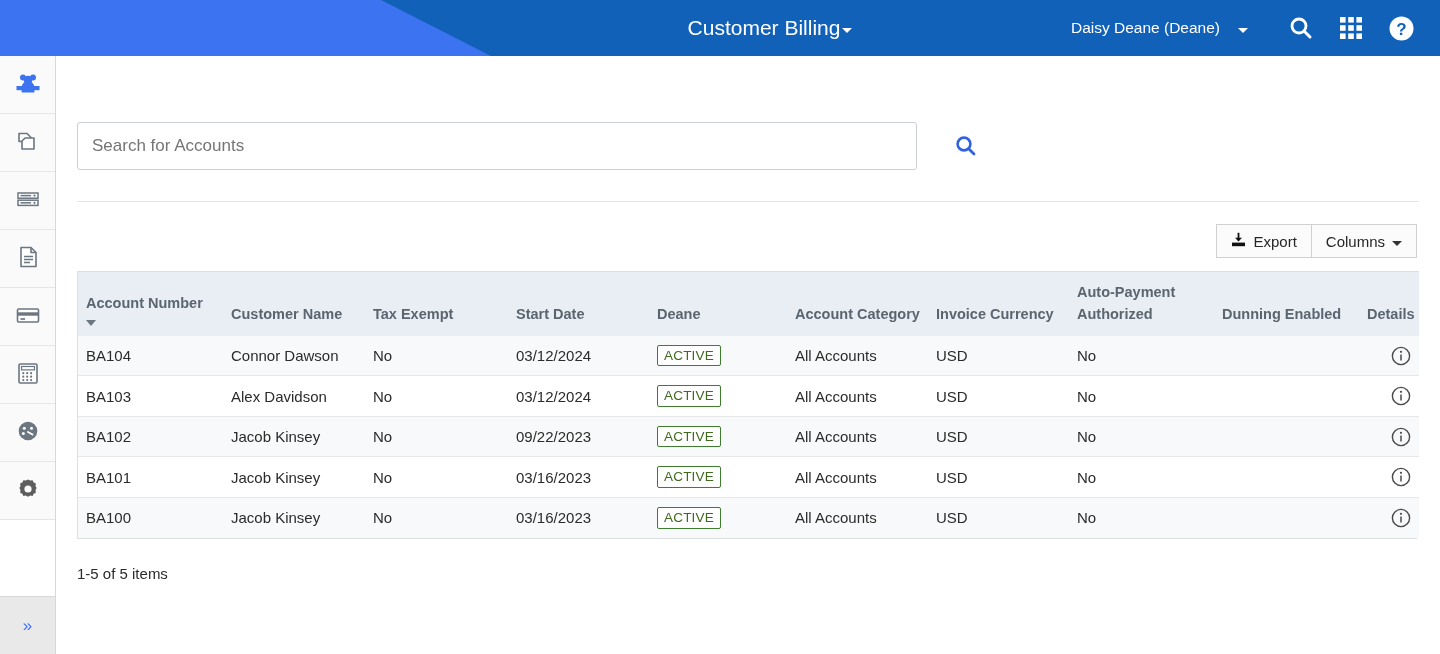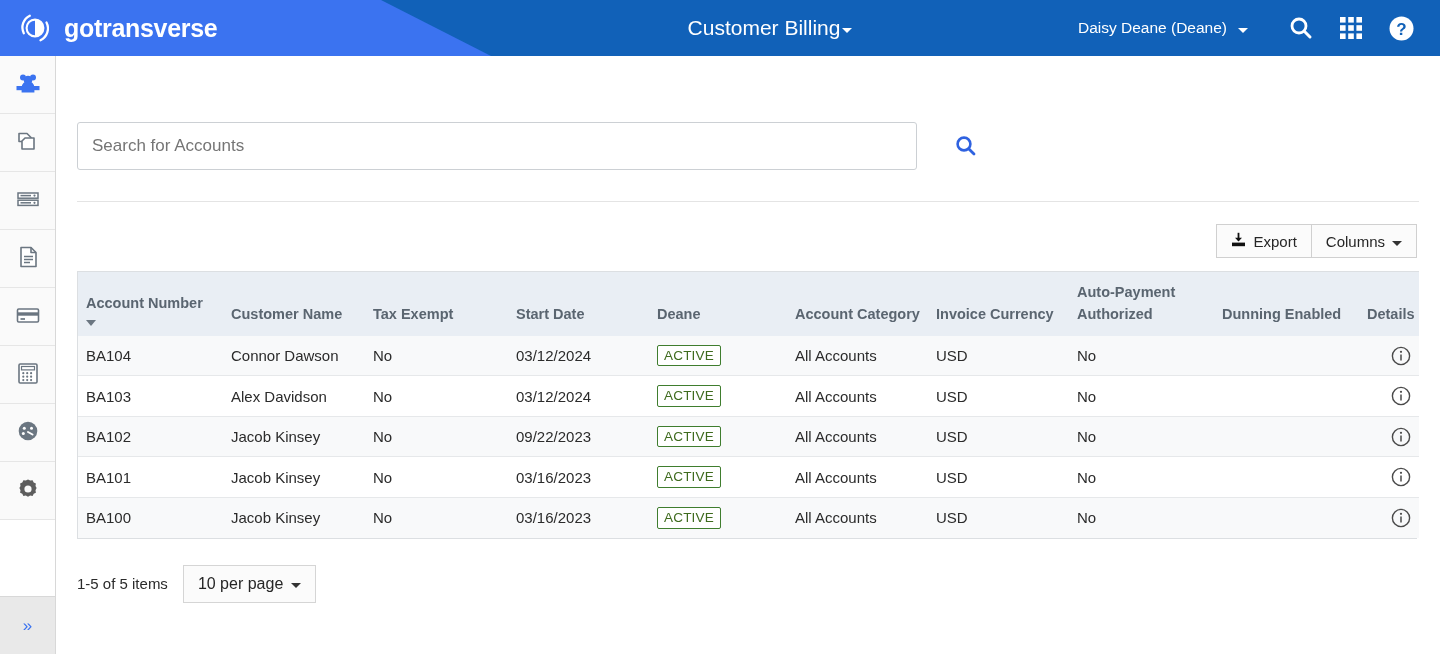--- a/index.html
+++ b/index.html
@@ -92,21 +92,21 @@
     right: 0; top: 0;
     height: 56px;
     display: flex;
     align-items: center;
     gap: 0px;
     padding-right: 14px;
   }
   .user-menu {
     display: flex;
     align-items: center;
-    gap: 11px;
+    gap: 18px;
     color: #ffffff;
     font-size: 15.5px;
     cursor: pointer;
     margin-right: 28px;
     white-space: nowrap;
   }
   .topbar-icon-btn {
     width: 50px; height: 56px;
     display: flex;
     align-items: center;
@@ -326,31 +326,20 @@
     cursor: pointer;
     font-family: "Liberation Sans", sans-serif;
   }
 </style>
 </head>
 <body>
 
 <div class="topbar">
   <div class="topbar-diagonal"></div>
 
-  <div class="brand">
-    <span class="brand-logo">
-      <svg width="36" height="36" viewBox="0 0 36 36">
-        <path d="M29.5 12.5 A13 13 0 0 1 23.5 30.2" fill="none" stroke="#ffffff" stroke-width="2.3" stroke-linecap="round"></path>
-        <path d="M6.8 23.2 A13 13 0 0 1 12.8 5.7" fill="none" stroke="#ffffff" stroke-width="2.3" stroke-linecap="round"></path>
-        <circle cx="18" cy="18" r="8.4" fill="none" stroke="#ffffff" stroke-width="2.1"></circle>
-        <path d="M18 9.6 A8.4 8.4 0 0 1 18 26.4 Z" fill="#ffffff"></path>
-      </svg>
-    </span>
-    <span class="brand-name">gotransverse</span>
-  </div>
 
   <div class="topbar-title">
     <div class="topbar-title-inner">
       <span class="topbar-title-text">Customer Billing</span>
       <span class="caret-down"></span>
     </div>
   </div>
 
   <div class="topbar-right">
     <div class="user-menu">
@@ -649,20 +638,16 @@
                 <line x1="10" y1="8.5" x2="10" y2="14.6" stroke="#4a4a4a" stroke-width="1.5"></line>
               </svg>
             </td>
           </tr>
         </tbody>
       </table>
     </div>
 
     <div class="tfoot">
       <span class="items-count">1-5 of 5 items</span>
-      <button class="per-page-btn">
-        <span>10 per page</span>
-        <span class="caret-down dark"></span>
-      </button>
     </div>
 
   </div>
 </div>
 
 </body></html>

